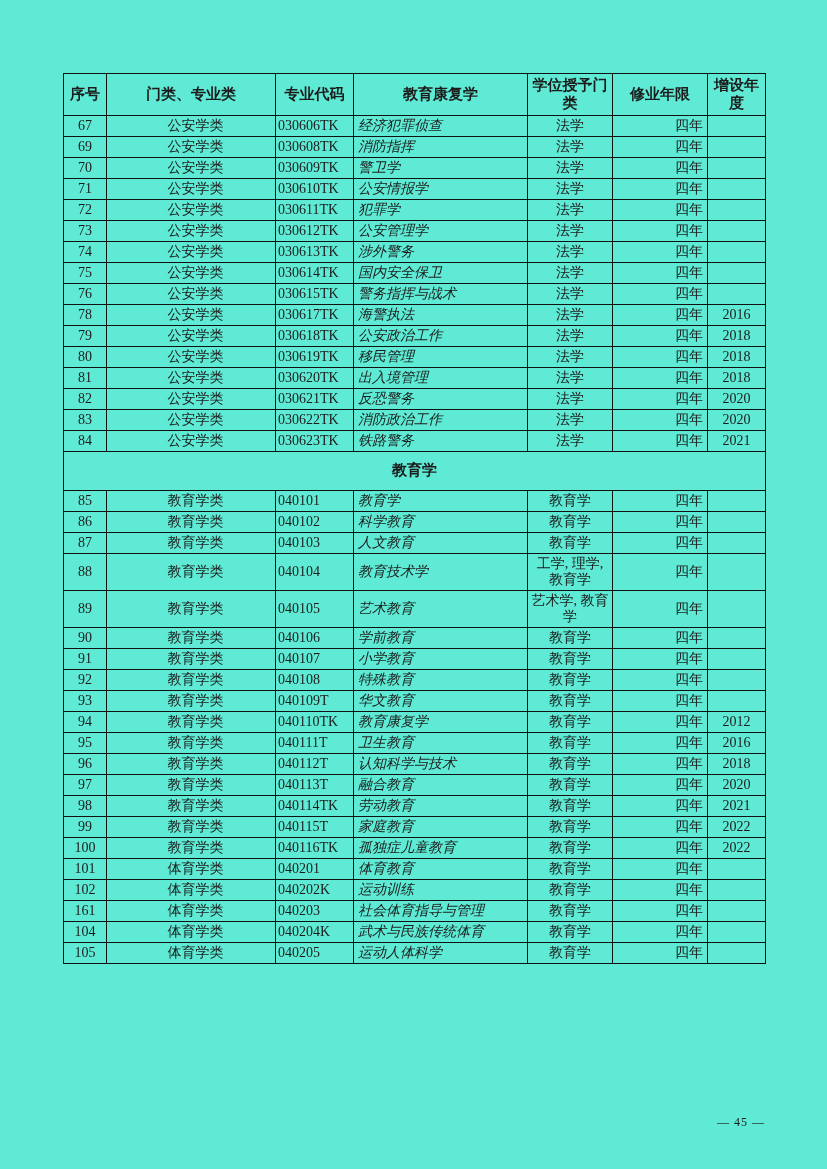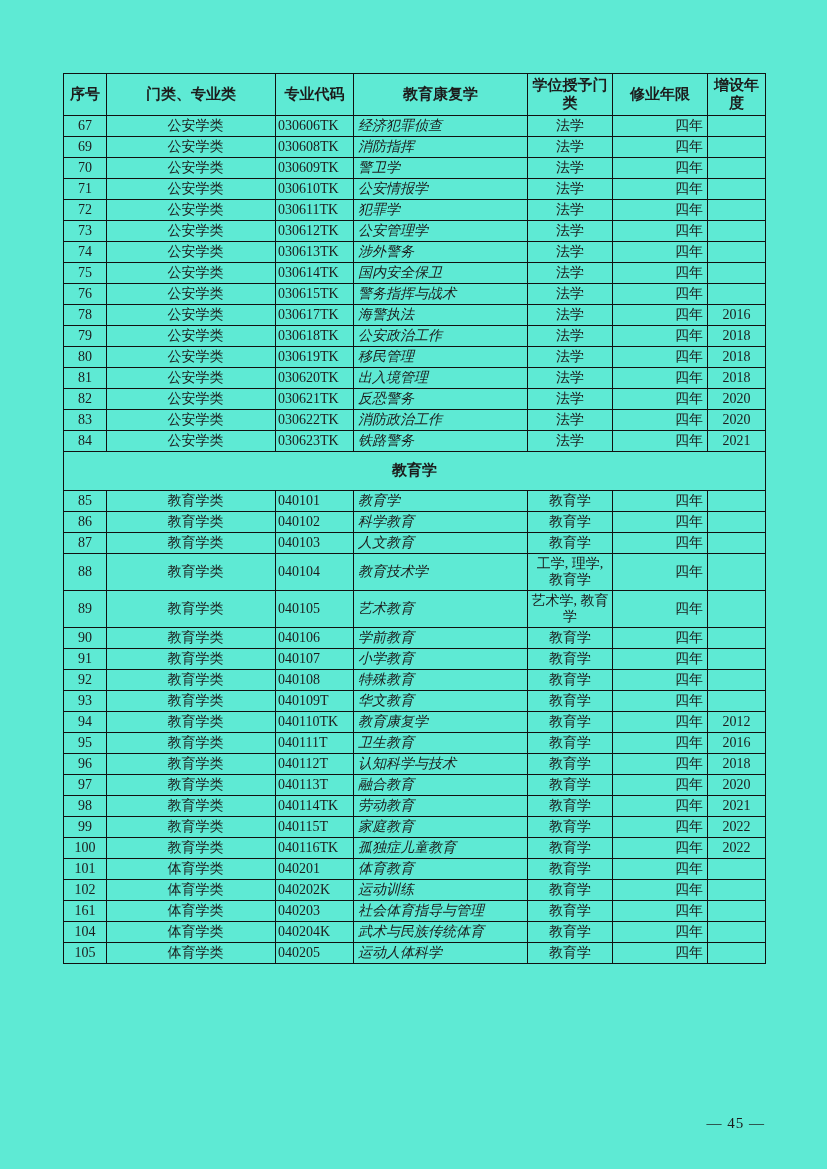--- a/index.html
+++ b/index.html
@@ -58,21 +58,21 @@
     padding: 0 3px;
     word-break: break-all;
   }
   table.majors td.c5 { text-align: right; }                  
   table.majors td.c6 { text-align: center; padding: 0 1px; }  
 
   .page-number {
     position: absolute;
     top: 1115px;
     right: 62px;
-    font-size: 15px;
+    font-size: 12px;
     letter-spacing: 1px;
     color: #1c1c1c;
   }
 </style>
 </head>
 <body>
 
 <div class="page">
 
   <table class="majors">

